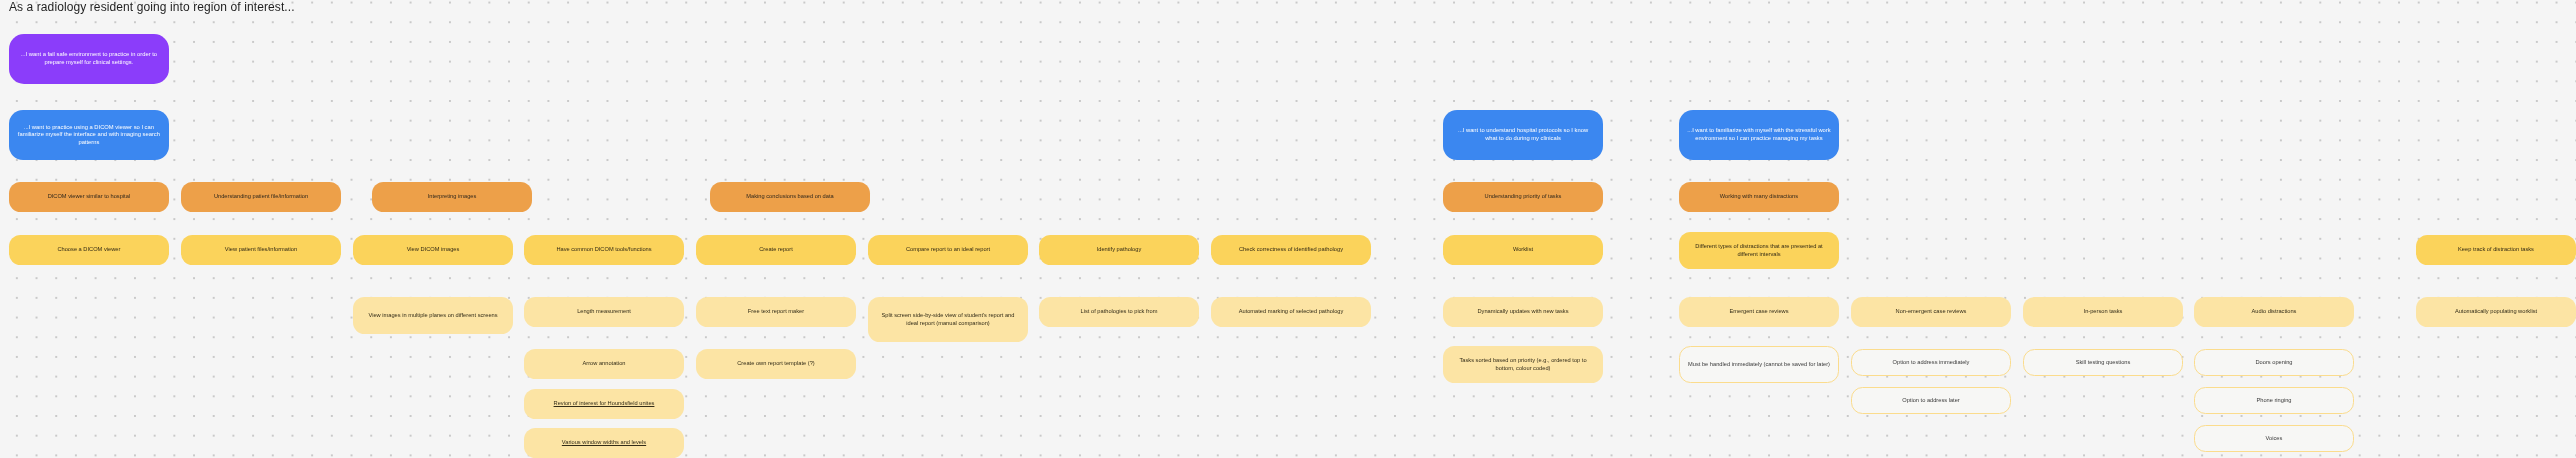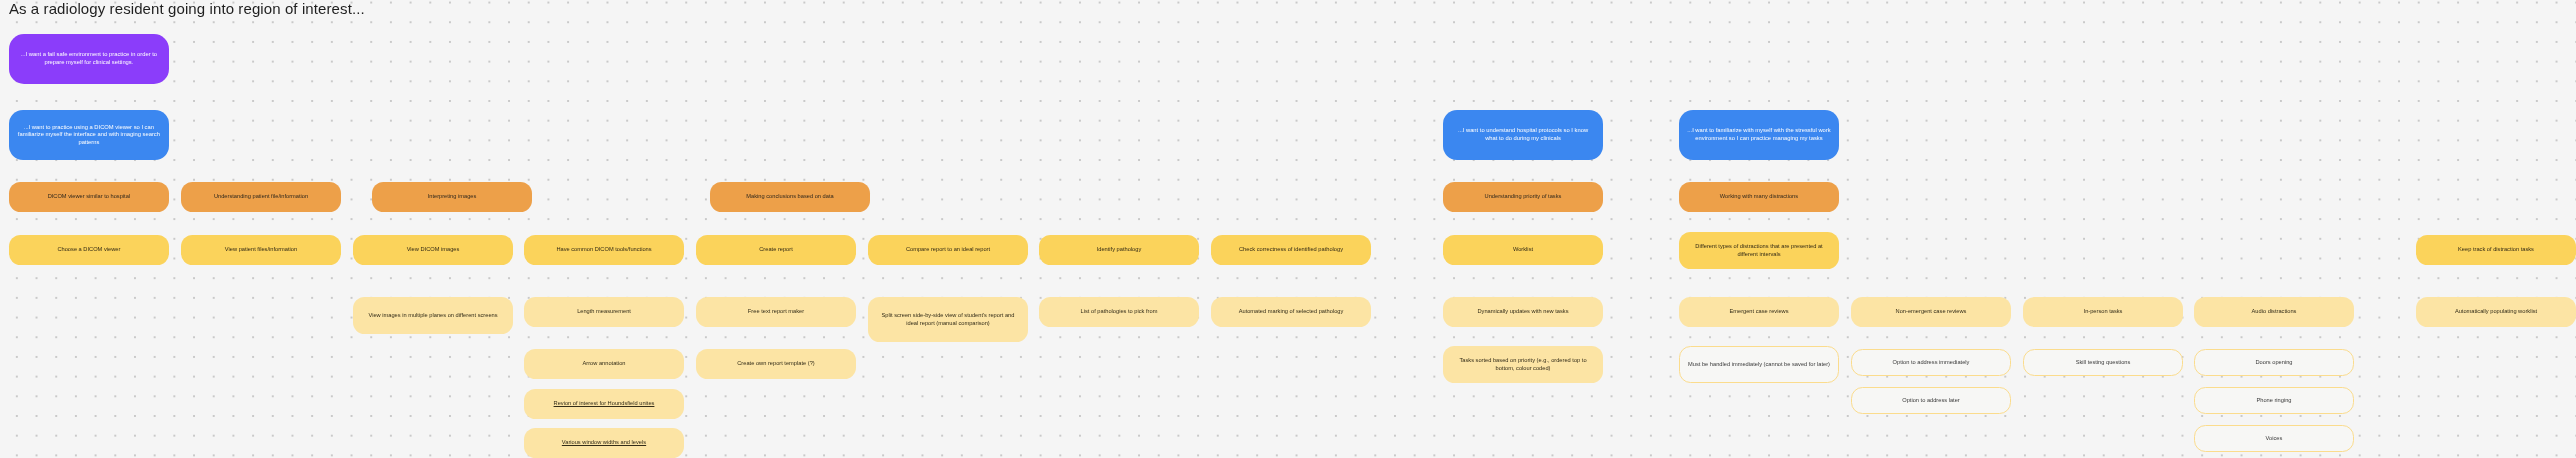--- a/index.html
+++ b/index.html
@@ -13,21 +13,21 @@
     position: relative;
     width: 2576px; height: 459px;
     background-color: #f5f5f5;
     background-image: radial-gradient(circle, #c9c9c9 1px, transparent 1.1px);
     background-size: 19.7px 19.7px;
     background-position: 7px 12.4px;
   }
   #title {
     position: absolute;
     left: 8.9px; top: 0px;
-    font-size: 15px;
+    font-size: 12px;
     color: #1f1f1f;
     letter-spacing: 0.1px;
     white-space: nowrap;
   }
   .card {
     position: absolute;
     display: flex;
     align-items: center;
     justify-content: center;
     text-align: center;

